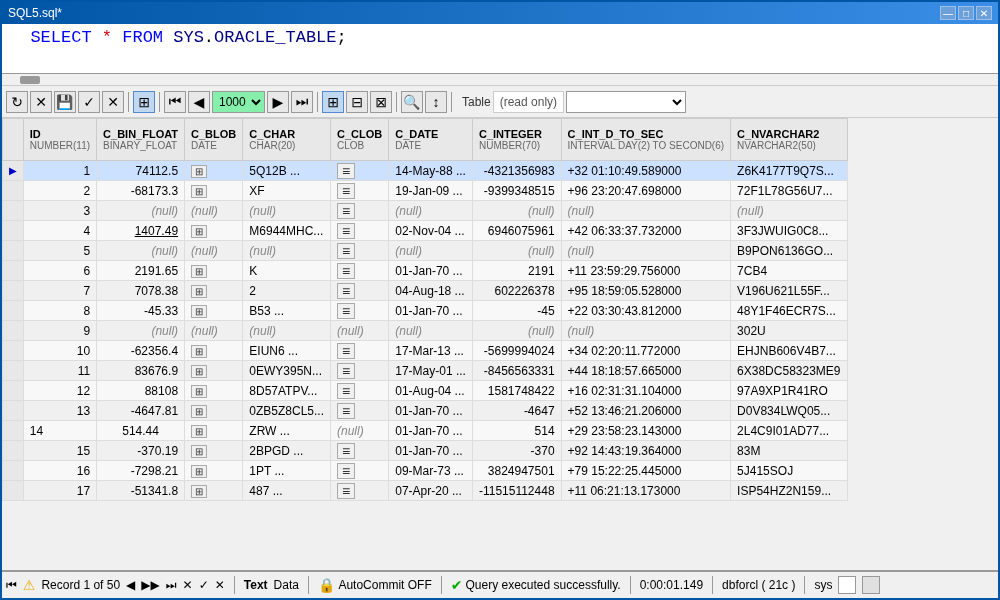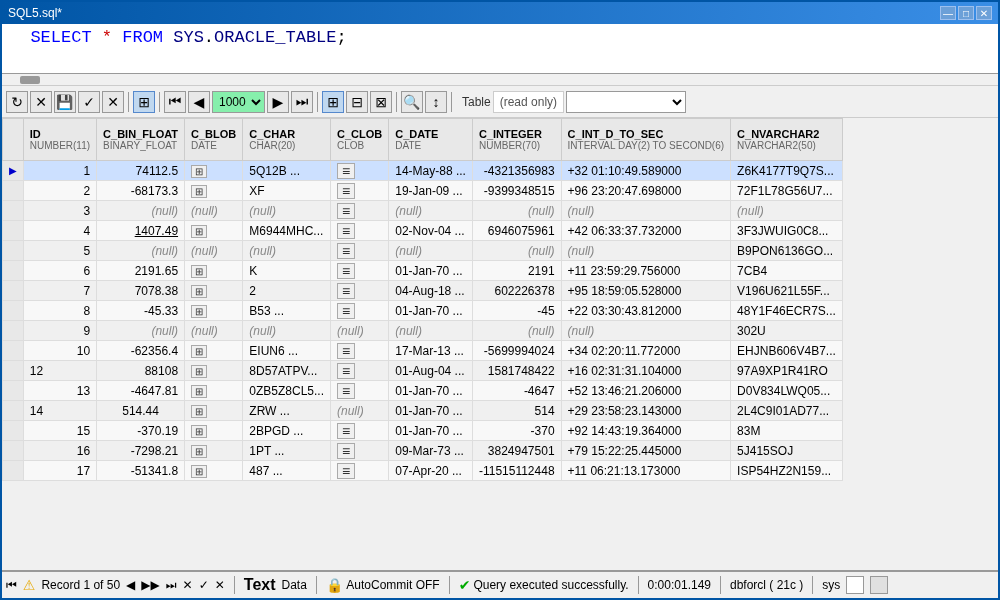--- a/index.html
+++ b/index.html
@@ -246,21 +246,33 @@
               <td><span class="blob-icon">⊞</span></td>
               <td>EIUN6 ...</td>
               <td><span class="clob-icon">≡</span></td>
               <td>17-Mar-13 ...</td>
               <td style="text-align: right;">-5699994024</td>
               <td>+34 02:20:11.772000</td>
               <td>EHJNB606V4B7...</td>
             </tr>
             <tr>
               <td style="background: rgb(232, 232, 232); text-align: center; color: rgb(0, 0, 204); font-size: 10px;"></td>
-              <td style="">12</td>
+              <td style="text-align: right;">11</td>
+              <td style="text-align: right;">83676.9</td>
+              <td><span class="blob-icon">⊞</span></td>
+              <td>0EWY395N...</td>
+              <td><span class="clob-icon">≡</span></td>
+              <td>17-May-01 ...</td>
+              <td style="text-align: right;">-8456563331</td>
+              <td>+44 18:18:57.665000</td>
+              <td>6X38DC58323ME9</td>
+            </tr>
+            <tr>
+              <td style="background: rgb(232, 232, 232); text-align: center; color: rgb(0, 0, 204); font-size: 10px;"></td>
+              <td style="text-align: right;">12</td>
               <td style="text-align: right;">88108</td>
               <td><span class="blob-icon">⊞</span></td>
               <td>8D57ATPV...</td>
               <td><span class="clob-icon">≡</span></td>
               <td>01-Aug-04 ...</td>
               <td style="text-align: right;">1581748422</td>
               <td>+16 02:31:31.104000</td>
               <td>97A9XP1R41RO</td>
             </tr>
             <tr>
@@ -337,21 +349,21 @@
       <span>Record 1 of 50</span>
     </div>
     <div class="statusbar-item">◀</div>
     <div class="statusbar-item">▶▶</div>
     <div class="statusbar-item">⏭</div>
     <div class="statusbar-item">✕</div>
     <div class="statusbar-item">✓</div>
     <div class="statusbar-item">✕</div>
     <div class="statusbar-sep"></div>
     <div class="statusbar-item">
-      <span style="font-size:16px;font-weight:bold;">Text</span>
+      <span style="font-size:12px;font-weight:bold;">Text</span>
     </div>
     <div class="statusbar-item">
       <span style="font-size:12px;">Data</span>
     </div>
     <div class="statusbar-sep"></div>
     <div class="statusbar-item">
       <span style="font-size:14px;">🔒</span>
       <span>AutoCommit OFF</span>
     </div>
     <div class="statusbar-sep"></div>

